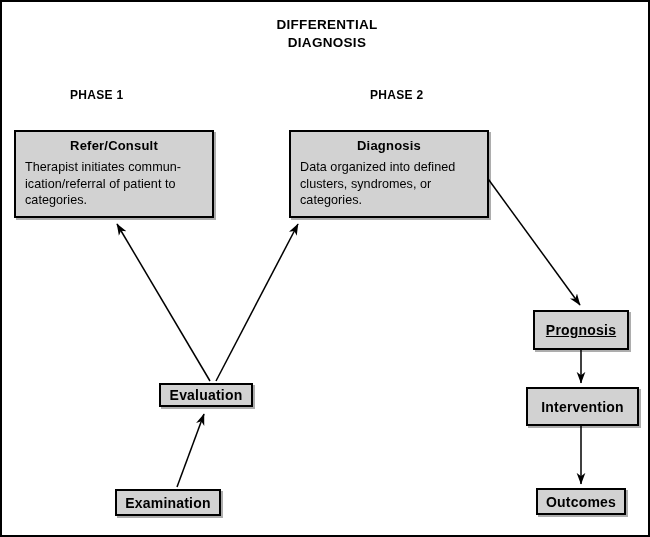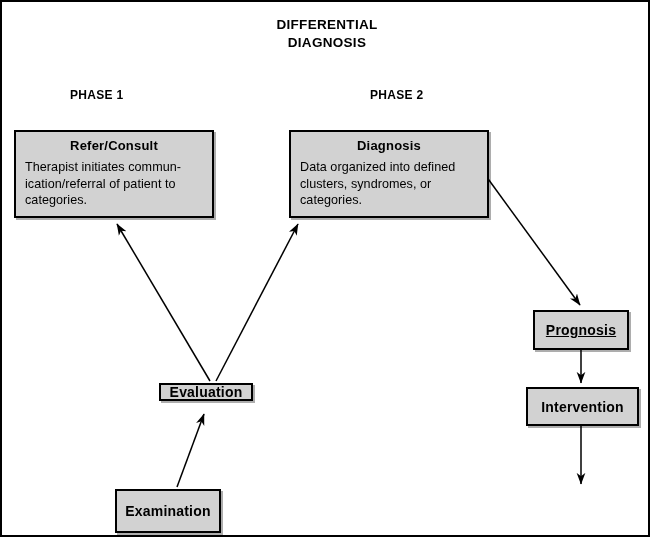--- a/index.html
+++ b/index.html
@@ -71,22 +71,22 @@
     font-size: 12.6px;
     line-height: 16.5px;
     letter-spacing: 0.05px;
   }
 
   
   #node-refer-consult { left: 12px;  top: 128px; width: 200px; height: 88px; }
   #node-diagnosis     { left: 287px; top: 128px; width: 200px; height: 88px; }
 
   
-  #node-evaluation    { left: 157px; top: 381px; width: 94px;  height: 18px; }
-  #node-examination   { left: 113px; top: 487px; width: 106px; height: 44px; }
+  #node-evaluation    { left: 157px; top: 381px; width: 94px;  height: 24px; }
+  #node-examination   { left: 113px; top: 487px; width: 106px; height: 27px; }
   #node-prognosis     { left: 531px; top: 308px; width: 96px;  height: 40px; text-decoration: underline; }
   #node-intervention  { left: 524px; top: 385px; width: 113px; height: 39px; }
   #node-outcomes      { left: 534px; top: 486px; width: 90px;  height: 27px; }
 
   #arrows {
     position: absolute;
     left: 0;
     top: 0;
     width: 650px;
     height: 537px;
@@ -153,14 +153,17 @@
   </div>
 
   <div class="node small" id="node-prognosis">
     <span>Prognosis</span>
   </div>
 
   <div class="node small" id="node-intervention">
     <span>Intervention</span>
   </div>
 
+  <div class="node small" id="node-outcomes">
+    <span>Outcomes</span>
+  </div>
 
 </div>
 
 </body></html>

